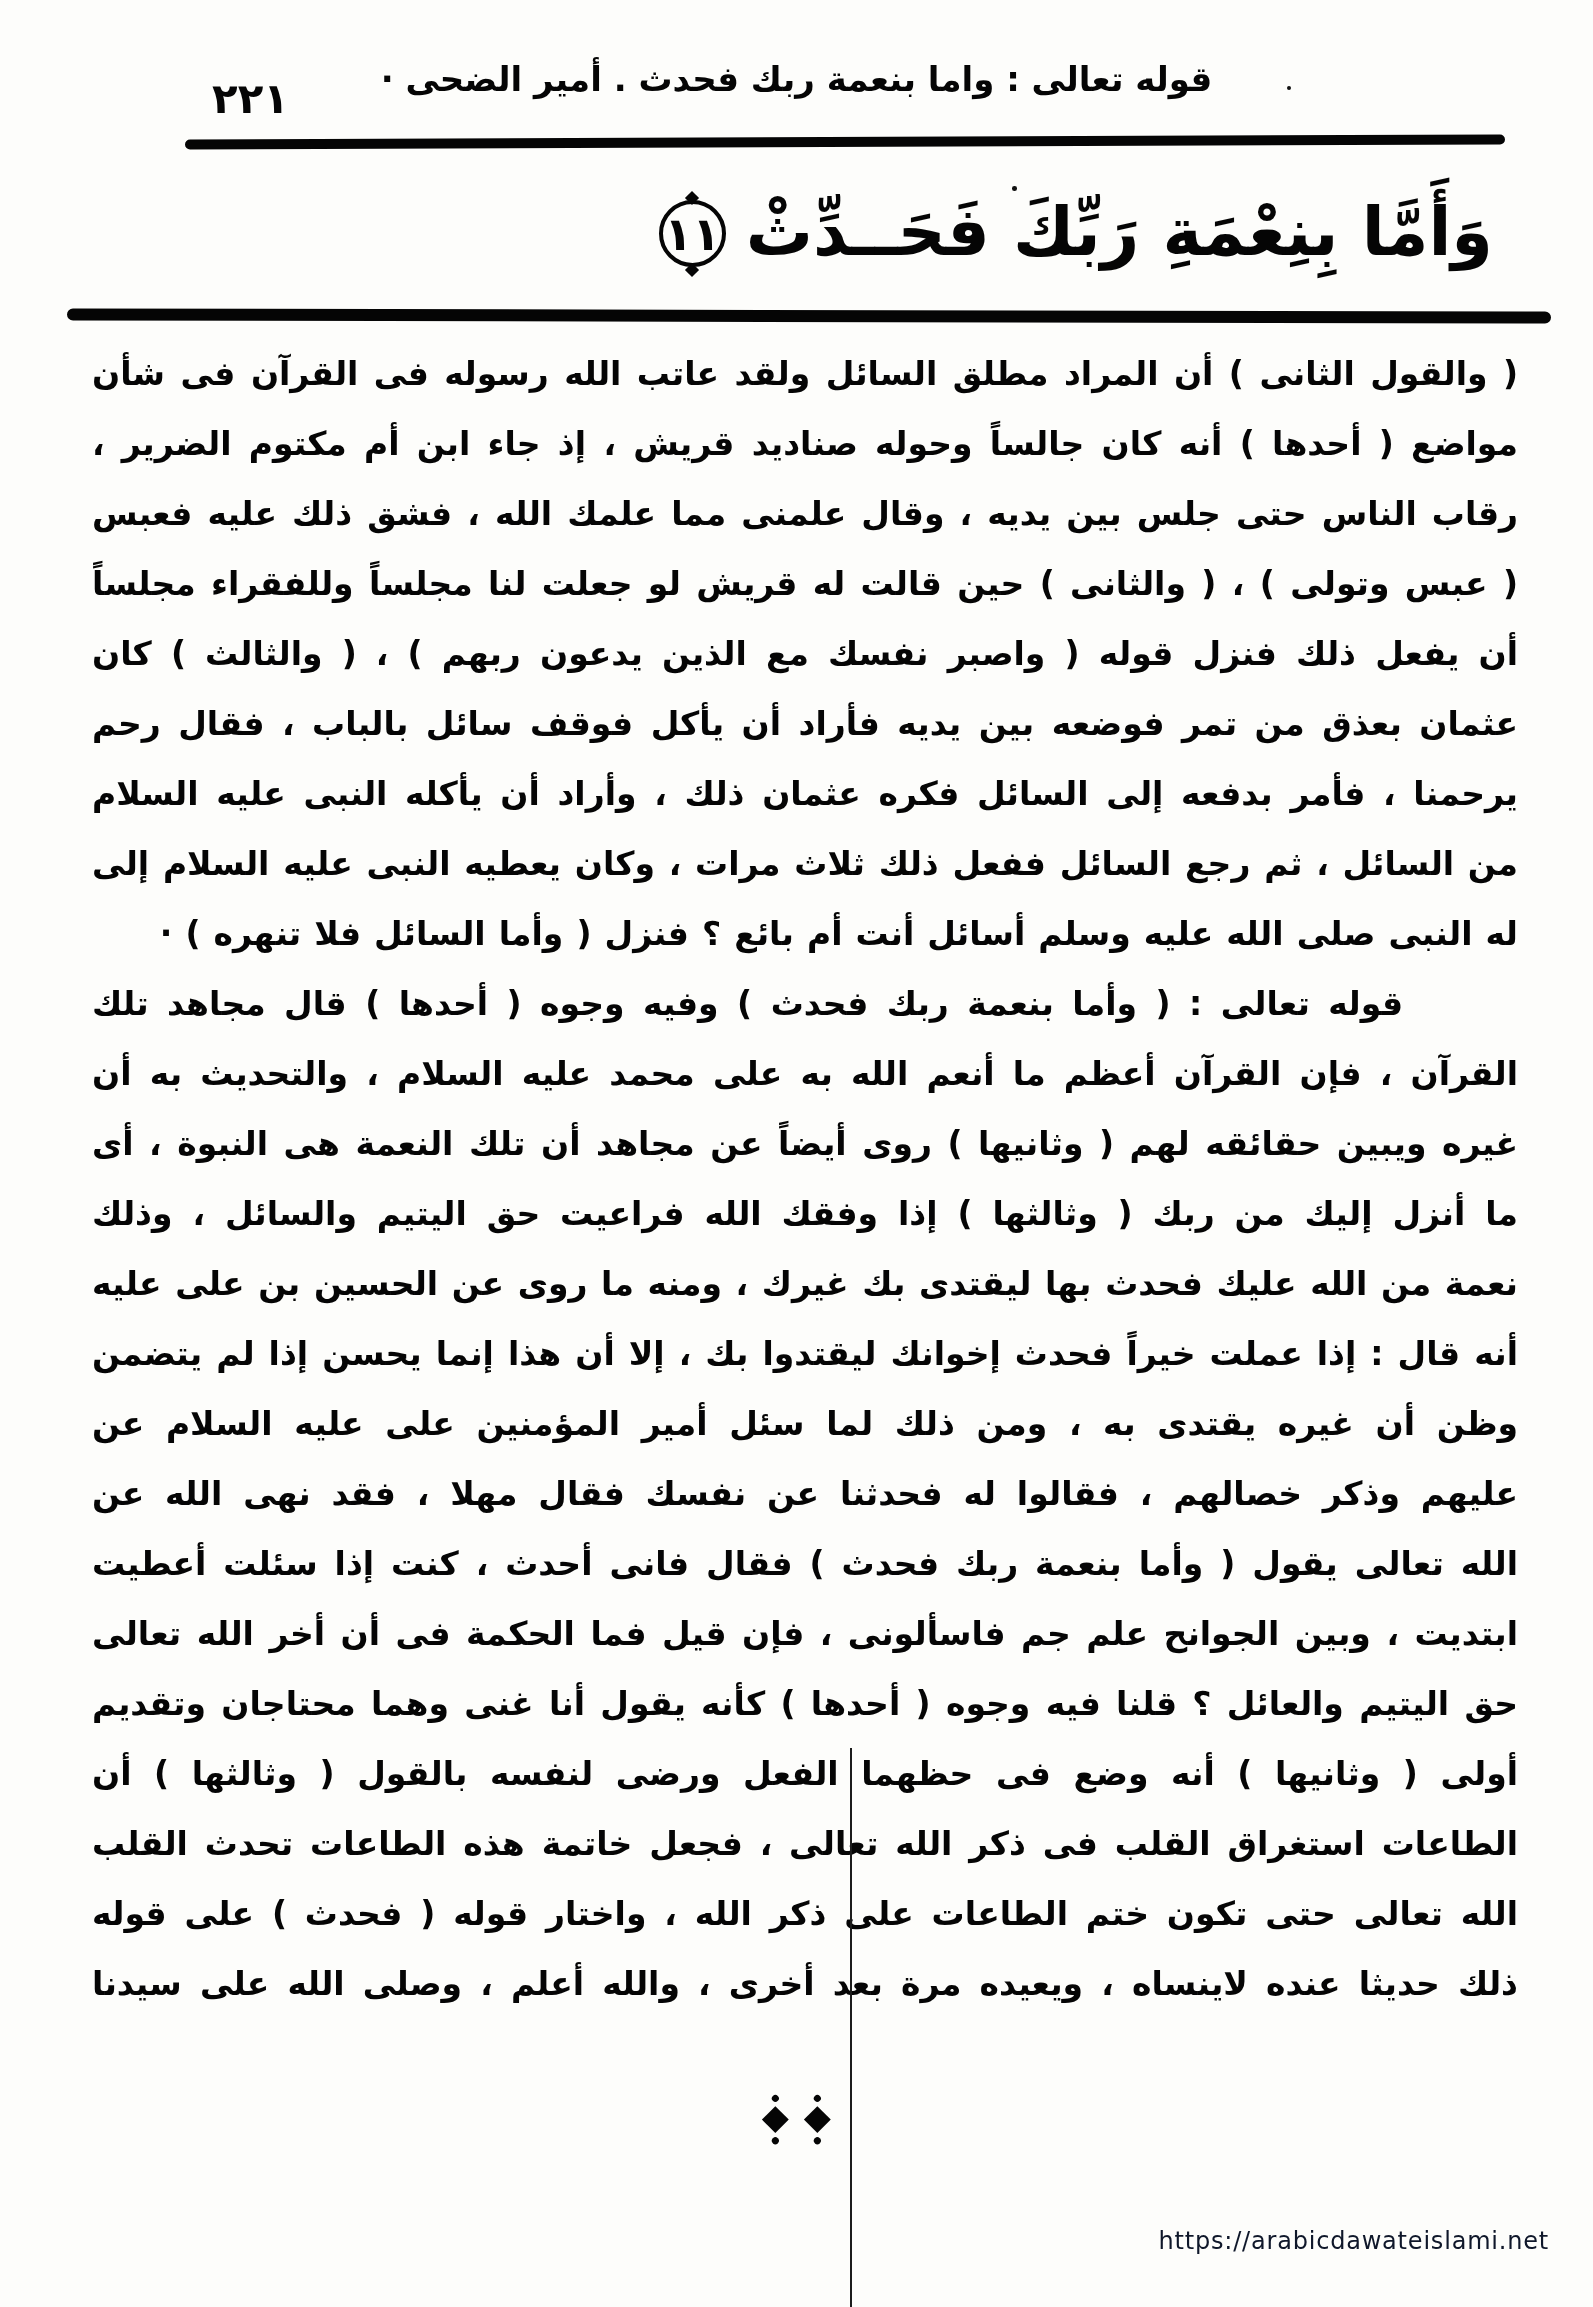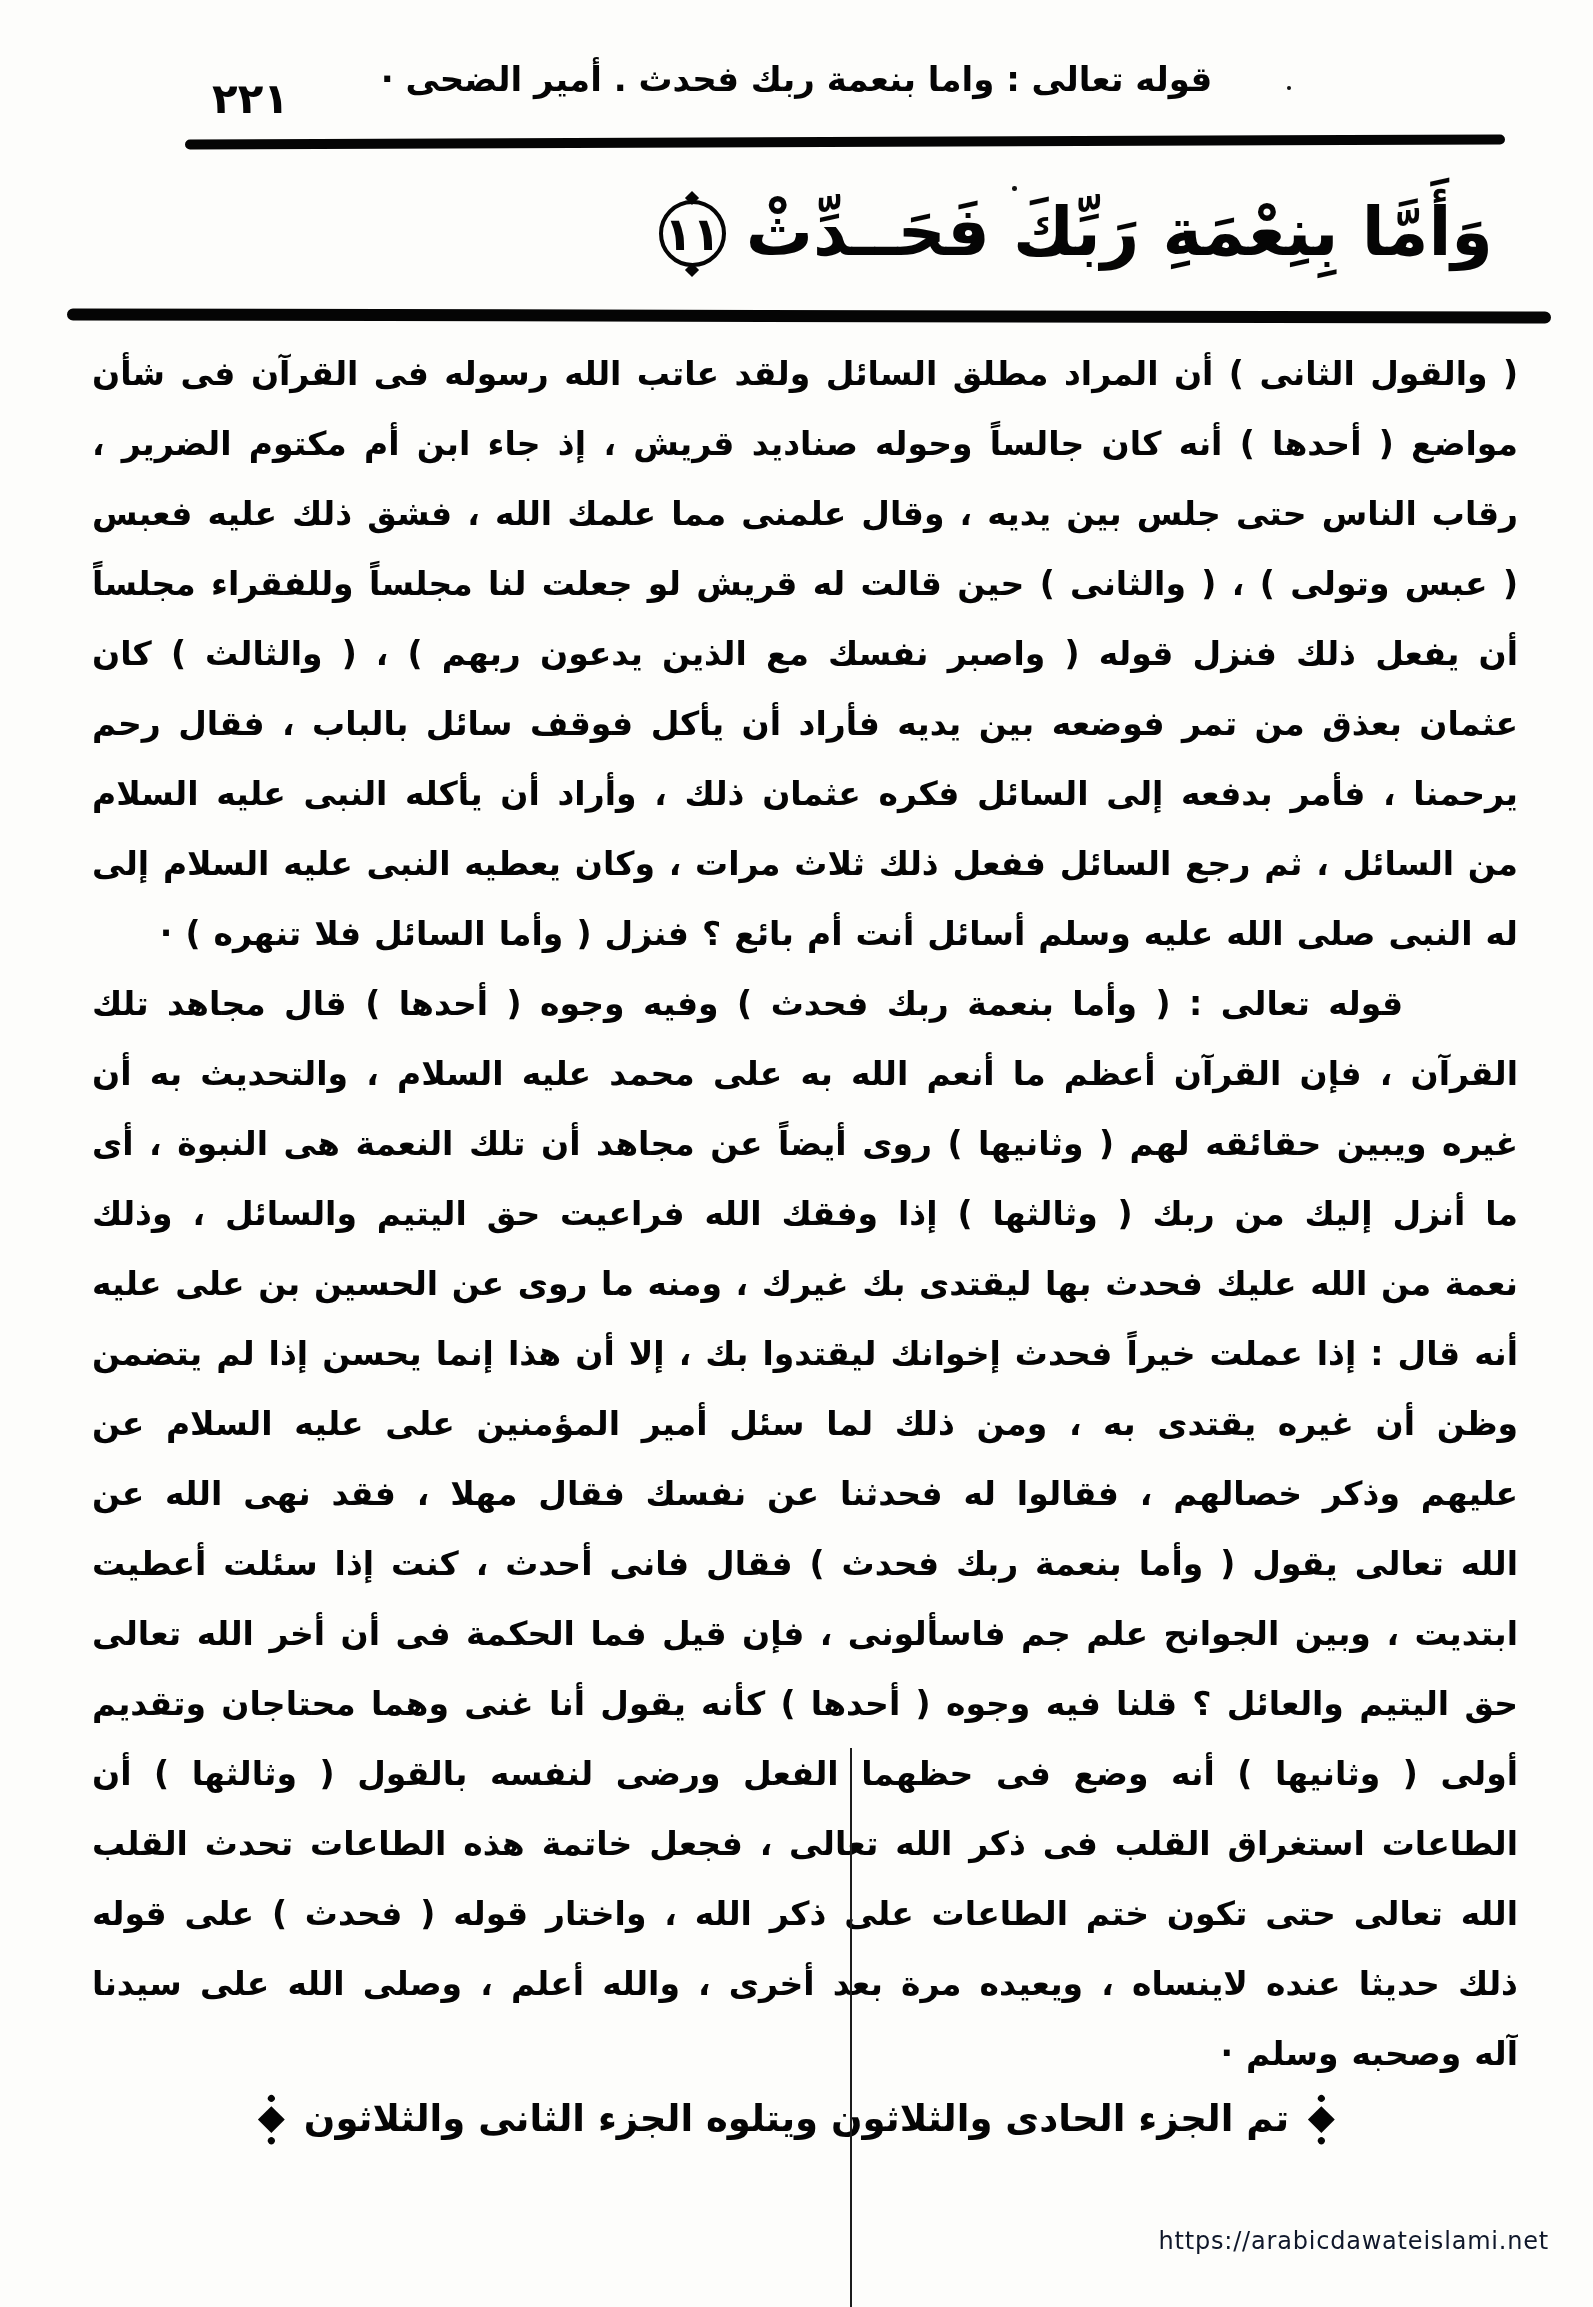--- a/index.html
+++ b/index.html
@@ -134,26 +134,24 @@
     <div class="bl">أنه قال : إذا عملت خيراً فحدث إخوانك ليقتدوا بك ، إلا أن هذا إنما يحسن إذا لم يتضمن رياء ،</div>
     <div class="bl">وظن أن غيره يقتدى به ، ومن ذلك لما سئل أمير المؤمنين على عليه السلام عن الصحابة فأثنى</div>
     <div class="bl">عليهم وذكر خصالهم ، فقالوا له فحدثنا عن نفسك فقال مهلا ، فقد نهى الله عن التزكية فقيل له أليس</div>
     <div class="bl">الله تعالى يقول ( وأما بنعمة ربك فحدث ) فقال فانى أحدث ، كنت إذا سئلت أعطيت وإذا سكت</div>
     <div class="bl">ابتديت ، وبين الجوانح علم جم فاسألونى ، فإن قيل فما الحكمة فى أن أخر الله تعالى حق نفسه عن</div>
     <div class="bl">حق اليتيم والعائل ؟ قلنا فيه وجوه ( أحدها ) كأنه يقول أنا غنى وهما محتاجان وتقديم حق المحتاج</div>
     <div class="bl">أولى ( وثانيها ) أنه وضع فى حظهما الفعل ورضى لنفسه بالقول ( وثالثها ) أن المقصود من جميع</div>
     <div class="bl">الطاعات استغراق القلب فى ذكر الله تعالى ، فجعل خاتمة هذه الطاعات تحدث القلب واللسان بنعم</div>
     <div class="bl">الله تعالى حتى تكون ختم الطاعات على ذكر الله ، واختار قوله ( فحدث ) على قوله فاخبر ، ليكون</div>
     <div class="bl">ذلك حديثا عنده لاينساه ، ويعيده مرة بعد أخرى ، والله أعلم ، وصلى الله على سيدنا محمد ، وعلى</div>
-    <div class="bl end">آله وصحبه وسلم ·</div>
   </div>
 
   <div class="closing-1">
     <span class="ornament"></span>
-    <span>تم الجزء الحادى والثلاثون ويتلوه الجزء الثانى والثلاثون</span>
     <span class="ornament"></span>
   </div>
 
   <div class="scan-line-vertical"></div>
   <div class="watermark">https://arabicdawateislami.net</div>
   <div class="speck" style="left:1287px;top:86px;width:3.9px;height:3.9px;"></div>
   <div class="speck" style="left:1012px;top:186px;width:4.7px;height:4.7px;"></div>
 
 </div>
 

